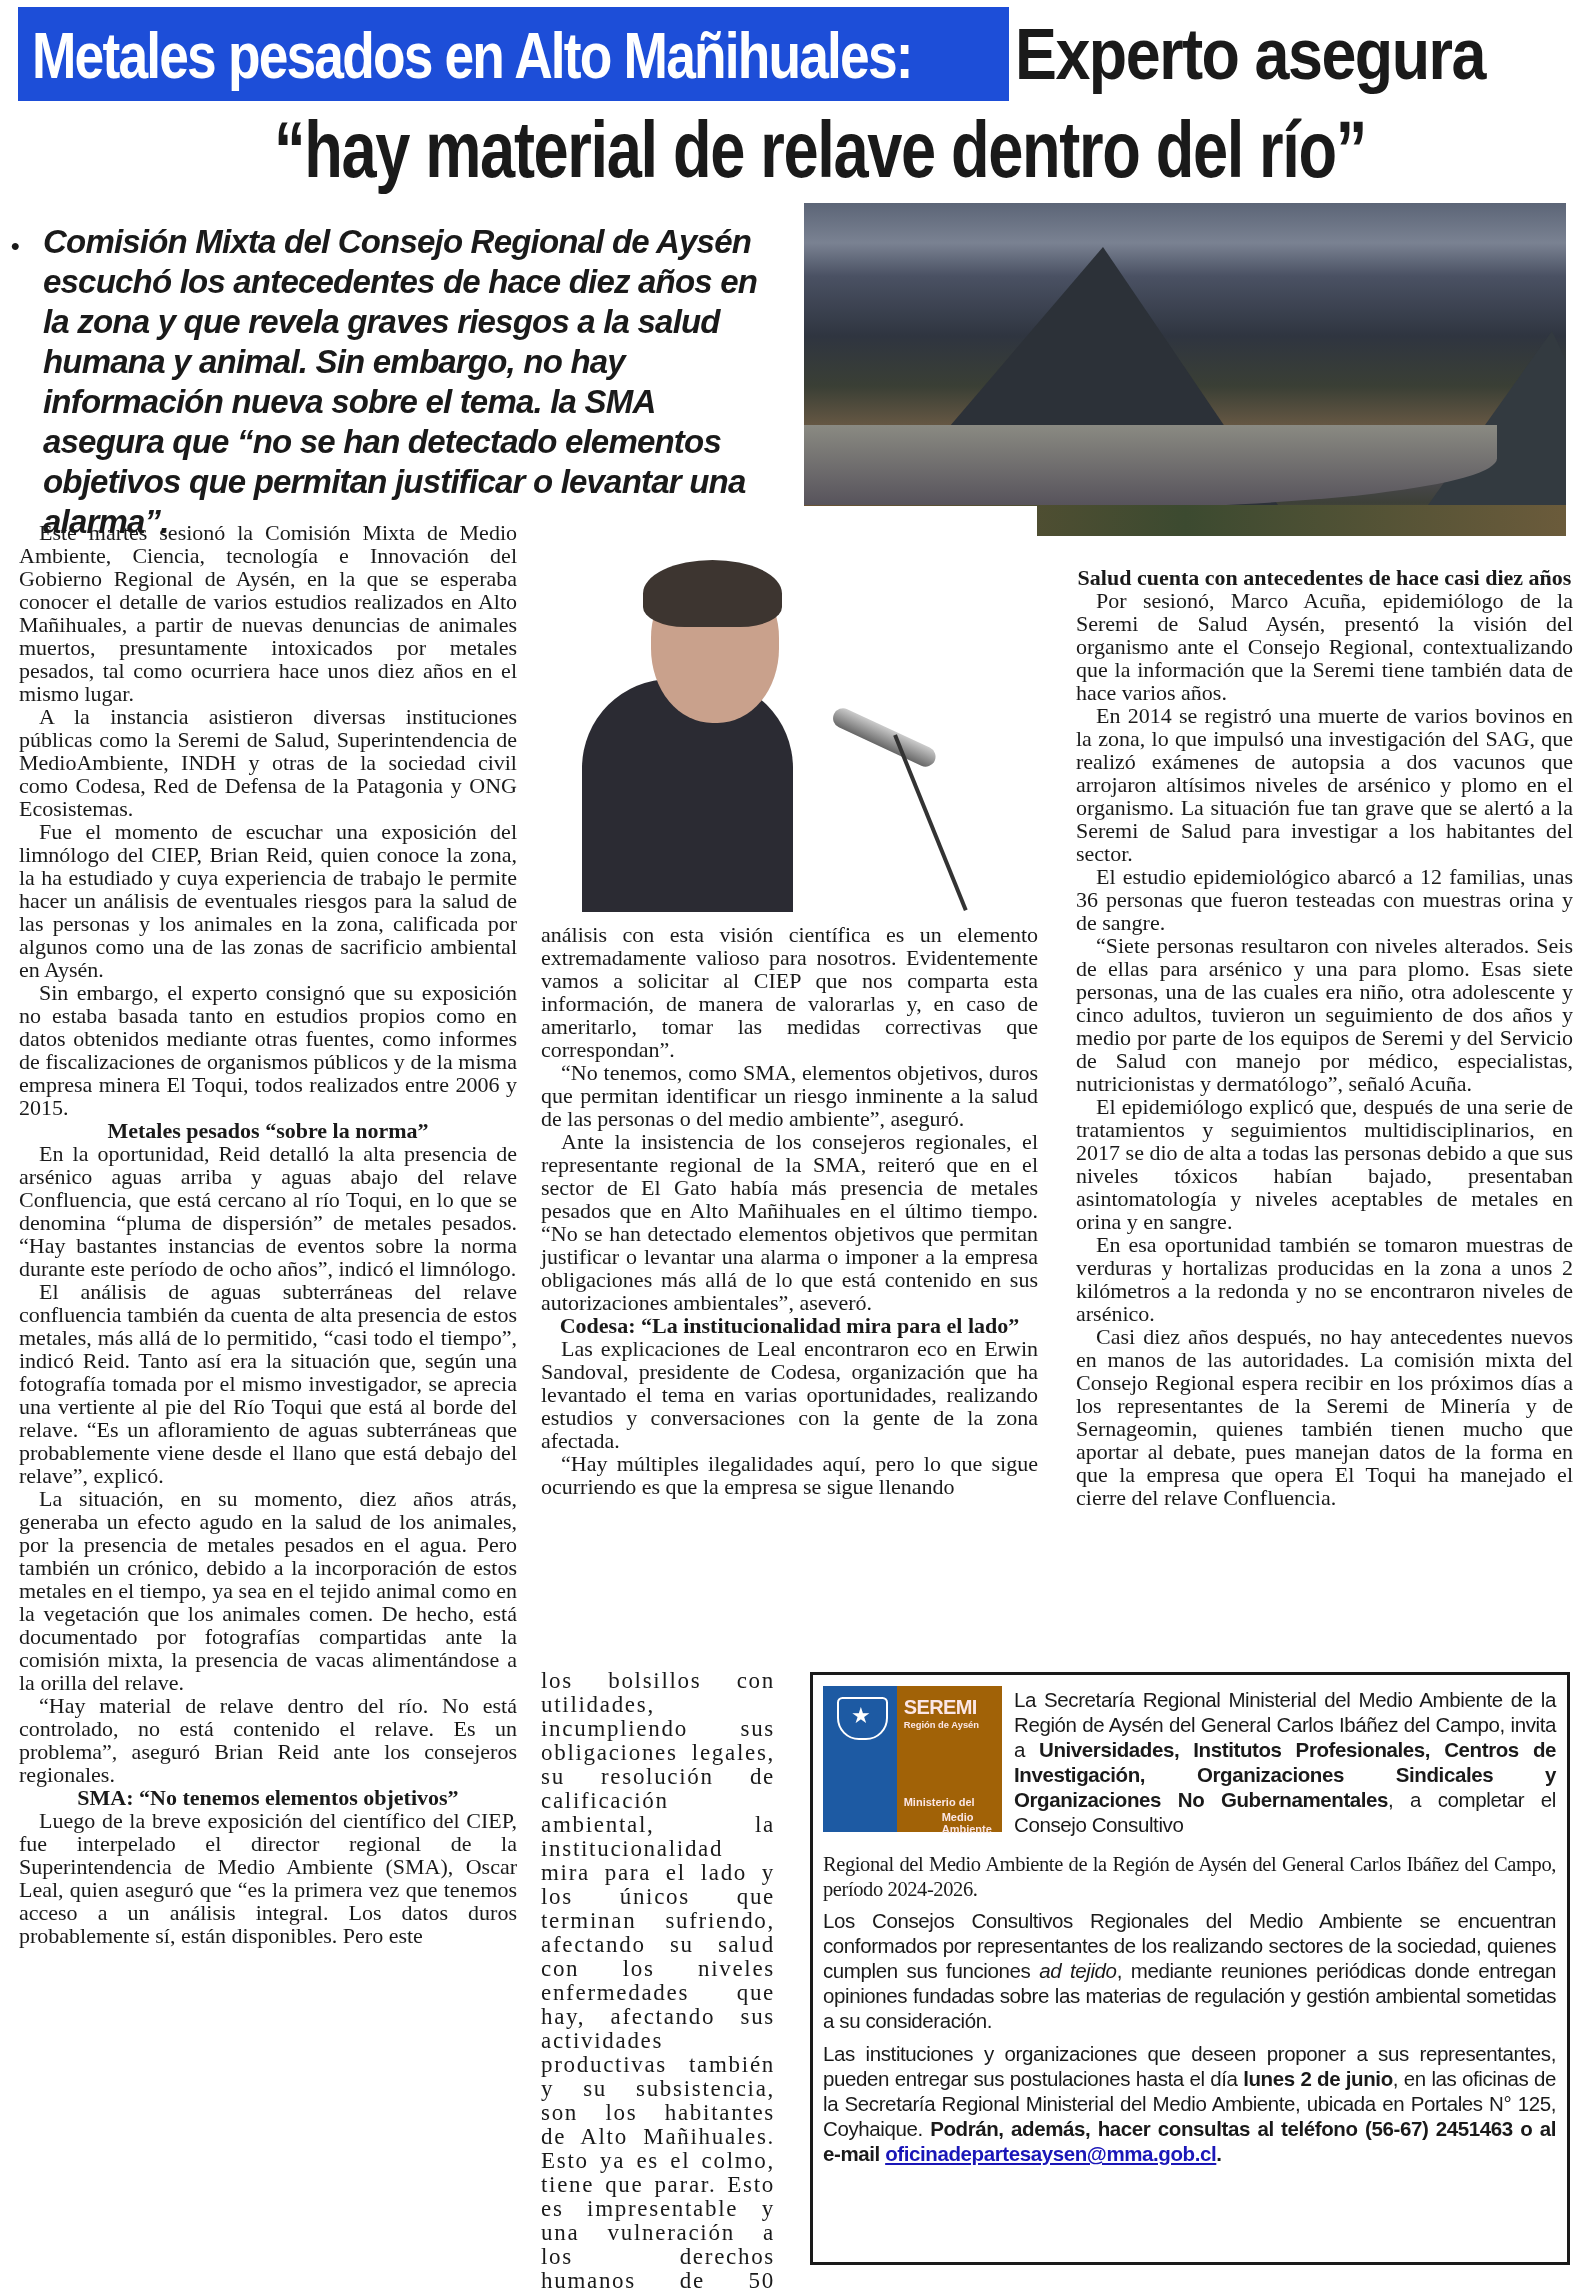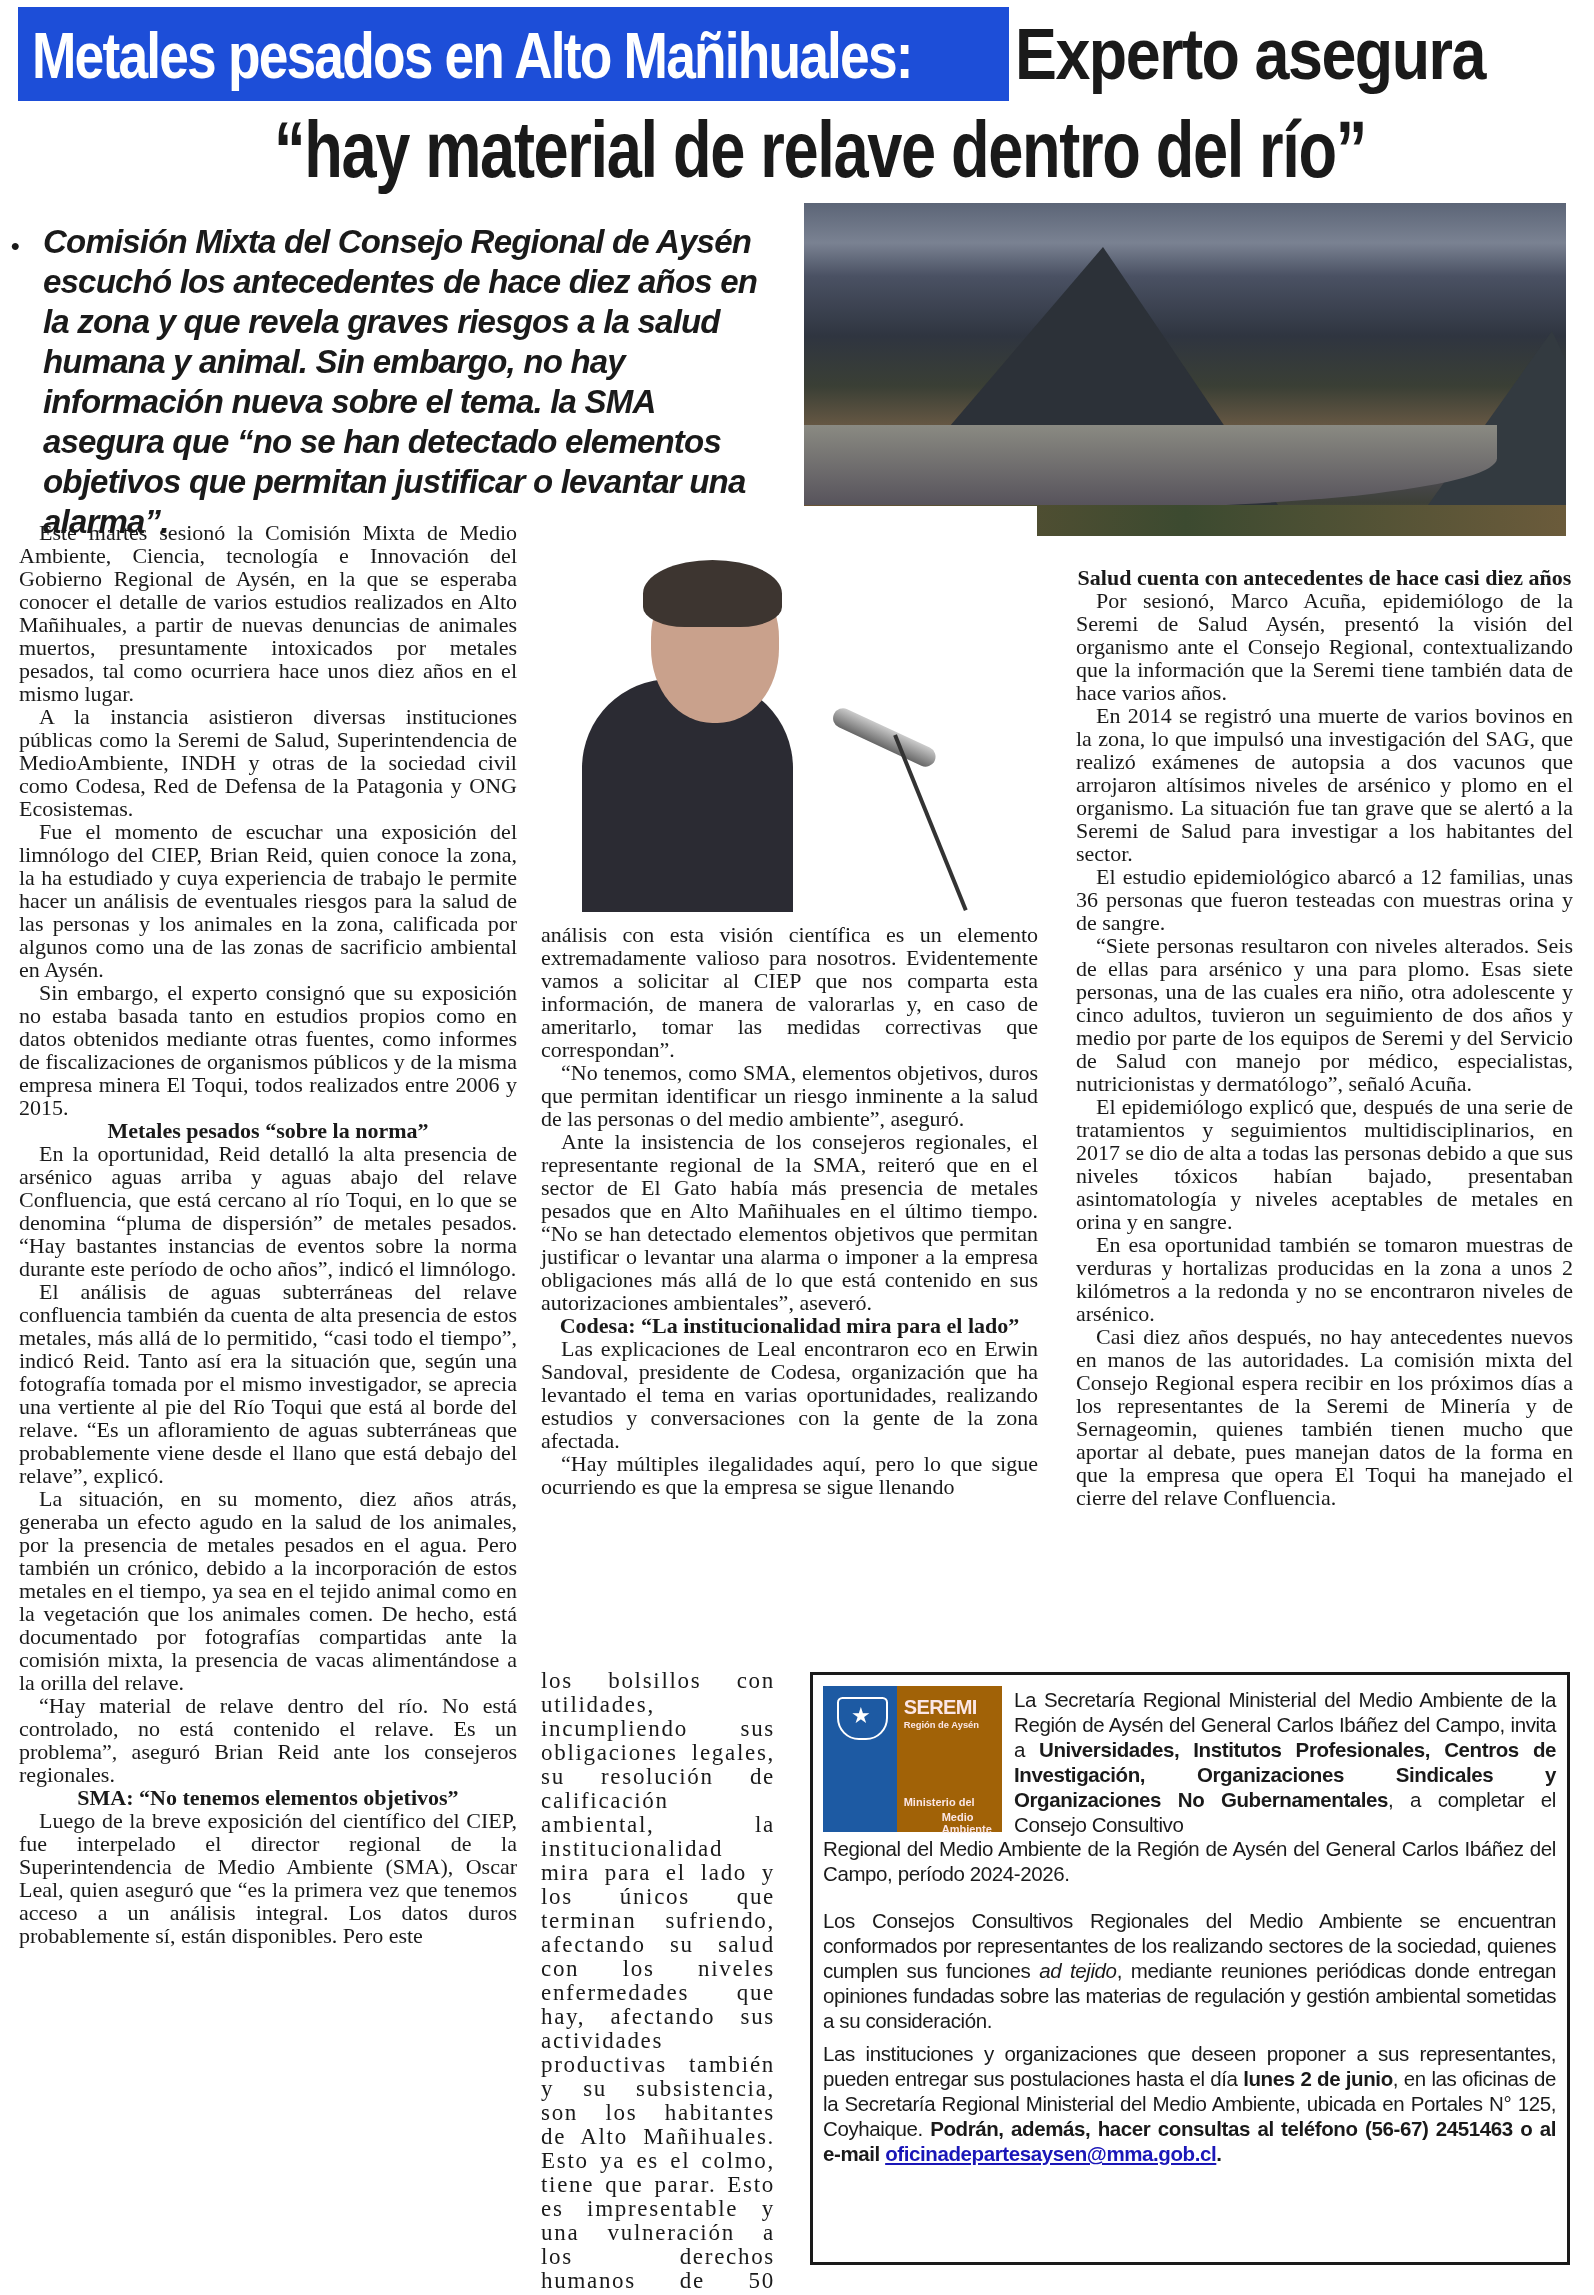--- a/index.html
+++ b/index.html
@@ -50,21 +50,21 @@
   .ad-logo .blue{width:74px;height:100%;background:#1d5aa3;position:relative;}
   .ad-logo .red{flex:1;background:#a16207;position:relative;color:#fff;}
   .ad-logo .shield{position:absolute;left:14px;top:11px;width:47px;height:39px;border:2.2px solid #fff;border-radius:5.5px 5.5px 22px 22px;}
   .ad-logo .star{position:absolute;left:28px;top:16.6px;color:#fff;font-size:22px;}
   .ad-logo .seremi{position:absolute;left:6.7px;top:10px;font-size:20px;font-weight:bold;color:#fbe6e6;letter-spacing:-0.6px;}
   .ad-logo .region{position:absolute;left:6.7px;top:33px;font-size:9.4px;font-weight:bold;color:#fbe6e6;}
   .ad-logo .min1{position:absolute;left:6.7px;top:110px;font-size:11px;font-weight:bold;color:#fbe6e6;}
   .ad-logo .min2{position:absolute;left:6.7px;top:125px;font-size:11px;font-weight:bold;color:#fbe6e6;padding-left:38px;}
   .ad-text{position:absolute;font-size:20.5px;line-height:25px;text-align:justify;letter-spacing:-0.4px;}
   .ad-t1{left:201px;top:12.2px;width:542px;}
-  .ad-t2{left:10px;top:161px;width:733px;}
+  .ad-t2{left:10px;top:177px;width:733px;font-family:Liberation Serif, serif;}
   .ad-t3{left:10px;top:233px;width:733px;}
   .ad-t4{left:10px;top:366px;width:733px;}
   .ad b{font-weight:bold;}
   .ad a{color:#1a16b8;text-decoration:underline;font-weight:bold;}
 </style>
 </head>
 <body>
 
 <div class="hl-green">
   <span class="sans">Metales pesados en Alto Mañihuales:</span>

